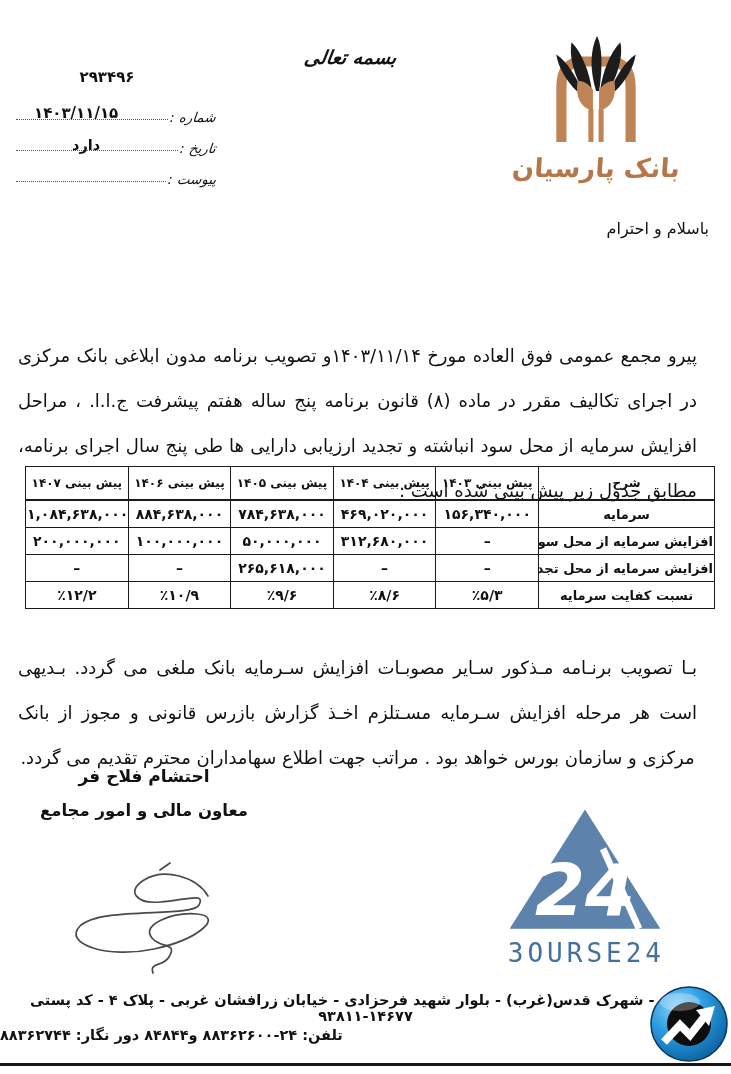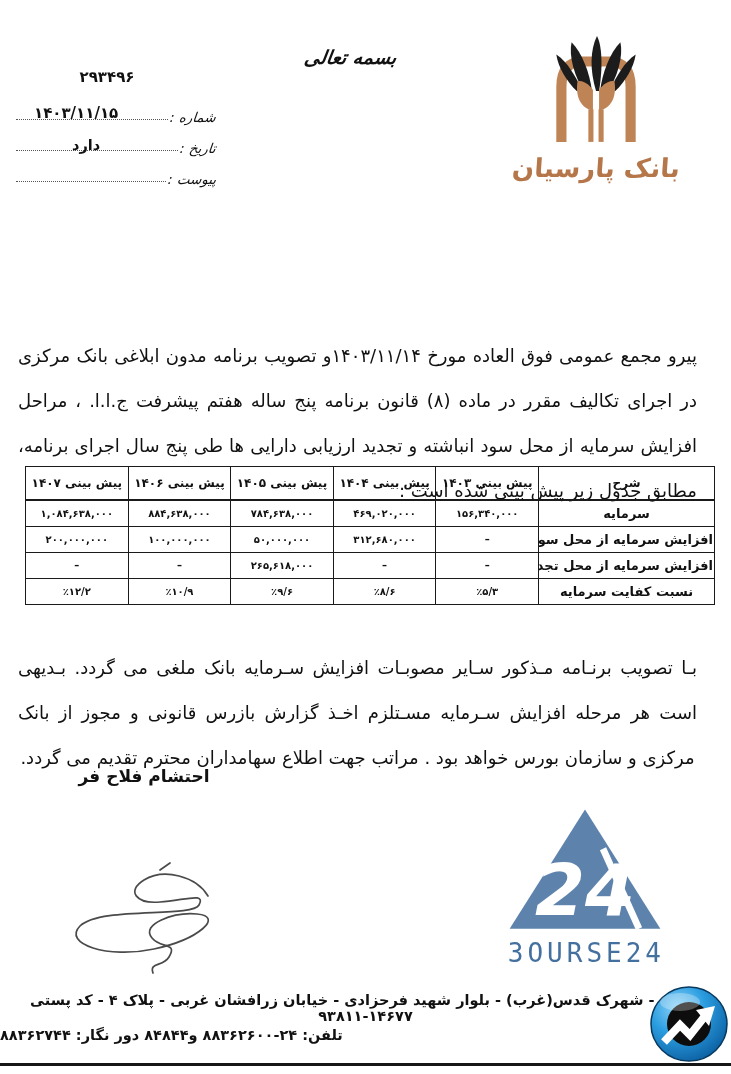--- a/index.html
+++ b/index.html
@@ -49,21 +49,21 @@
 
   
   table.forecast { left:25px; top:466px; width:690px; position:absolute;
     direction:rtl; border-collapse:collapse; table-layout:fixed;
     font-weight:bold; }
   table.forecast th, table.forecast td {
     border:1.8px solid #1a1a1a; text-align:center; vertical-align:middle;
     padding:5px 1px; font-size:13px; overflow:hidden; white-space:nowrap; }
   table.forecast th { font-size:12px; padding:9px 1px; border-bottom-width:2.5px;margin-top:43px; }
   table.forecast .col-desc { width:176px; }
-  table.forecast td.num { font-size:10px; }
+  table.forecast td.num { font-size:14px; }
 
   
   .sign-text { left:30px; top:766px; width:228px; text-align:center; }
   .sign-name { font-weight:bold; font-size:17px; }
   .sign-title { font-weight:bold; font-size:16.5px; margin-top:15px; }
   .sign-scribble { left:56px; top:856px; }
 
   
   .bourse { left:450px; top:806px; width:215px; text-align:right; }
   .bourse-word { margin-top:2px; font-size:26px; font-weight:normal;
@@ -117,20 +117,21 @@
       <path d="M73,48 C76,64 69,76 58,77 L58,57 C62,51 68,48 73,48 Z" fill="#bf8456"></path>
 
       <rect x="47.5" y="76" width="5" height="32" fill="#bf8456"></rect>
       <rect x="57.5" y="76" width="5" height="32" fill="#bf8456"></rect>
     </svg>
   </span>
   <div class="bank-logo-name">بانک پارسیان</div>
 </div>
 
 <div class="abs recipient">
+  <div class="salutation">باسلام و احترام</div>
 </div>
 
 <div class="abs para para-1">پیرو مجمع عمومی فوق العاده مورخ ۱۴۰۳/۱۱/۱۴و تصویب برنامه مدون ابلاغی بانک مرکزی در اجرای تکالیف مقرر در ماده (۸) قانون برنامه پنج ساله هفتم پیشرفت ج.ا.ا. ، مراحل افزایش سرمایه از محل سود انباشته و تجدید ارزیابی دارایی ها طی پنج سال اجرای برنامه، مطابق جدول زیر پیش بینی شده است :</div>
 
 <table class="forecast">
   <colgroup>
     <col class="col-desc">
       <col>
       <col>
       <col>
@@ -180,20 +181,21 @@
       <td class="num" dir="ltr">٪۱۰/۹</td>
       <td class="num" dir="ltr">٪۱۲/۲</td>
     </tr>
   </tbody>
 </table>
 
 <div class="abs para para-2">بـا تصویب برنـامه مـذکور سـایر مصوبـات افزایش سـرمایه بانک ملغی می گردد. بـدیهی است هر مرحله افزایش سـرمایه مسـتلزم اخـذ گزارش بازرس قانونی و مجوز از بانک مرکزی و سازمان بورس خواهد بود . مراتب جهت اطلاع سهامداران محترم تقدیم می گردد.</div>
 
 <div class="abs sign-text">
   <div class="sign-name">احتشام فلاح فر</div>
+  <div class="sign-title">معاون مالی و امور مجامع</div>
 </div>
 <div class="abs sign-scribble">
   <svg width="196" height="120" viewBox="0 0 196 120" aria-hidden="true">
     <g fill="none" stroke="#4a4a4a" stroke-width="1.7" stroke-linecap="round">
       <path d="M104,14 l10,-7"></path>
       <path d="M152,40 C140,20 108,12 88,24 C70,35 80,48 104,46 C130,44 150,36 143,49
                C136,62 44,50 24,70 C6,88 52,103 98,93 C144,83 168,60 141,58
                C118,56 84,68 96,82 C105,93 122,86 113,101 C107,111 93,106 97,117"></path>
     </g>
   </svg>

